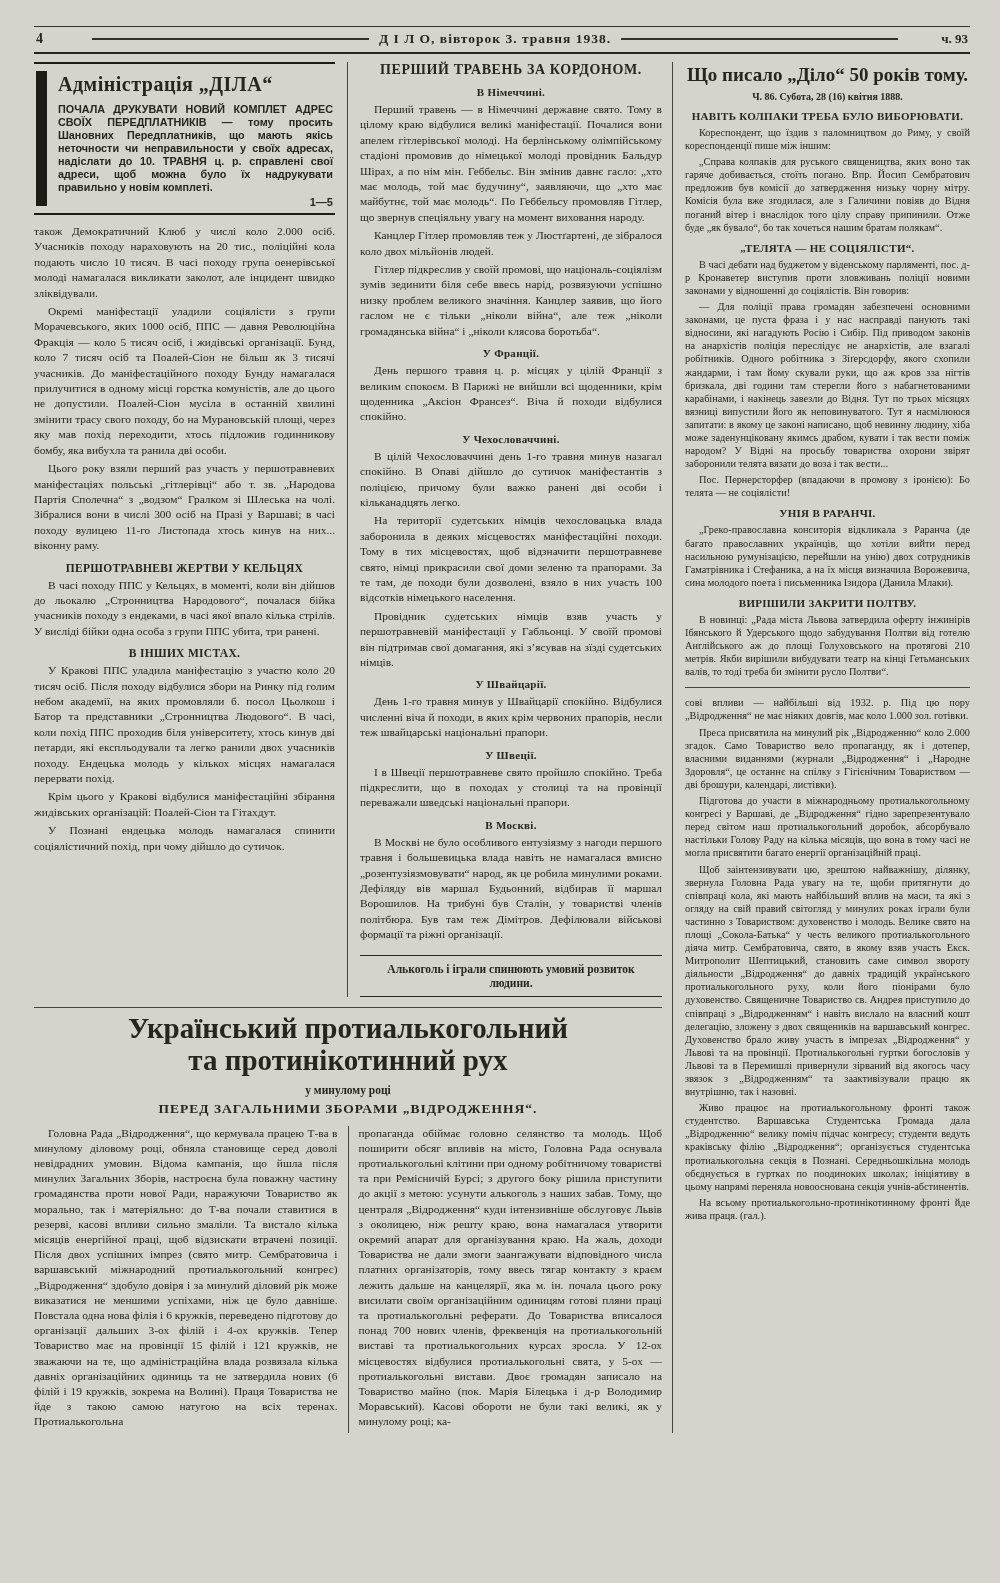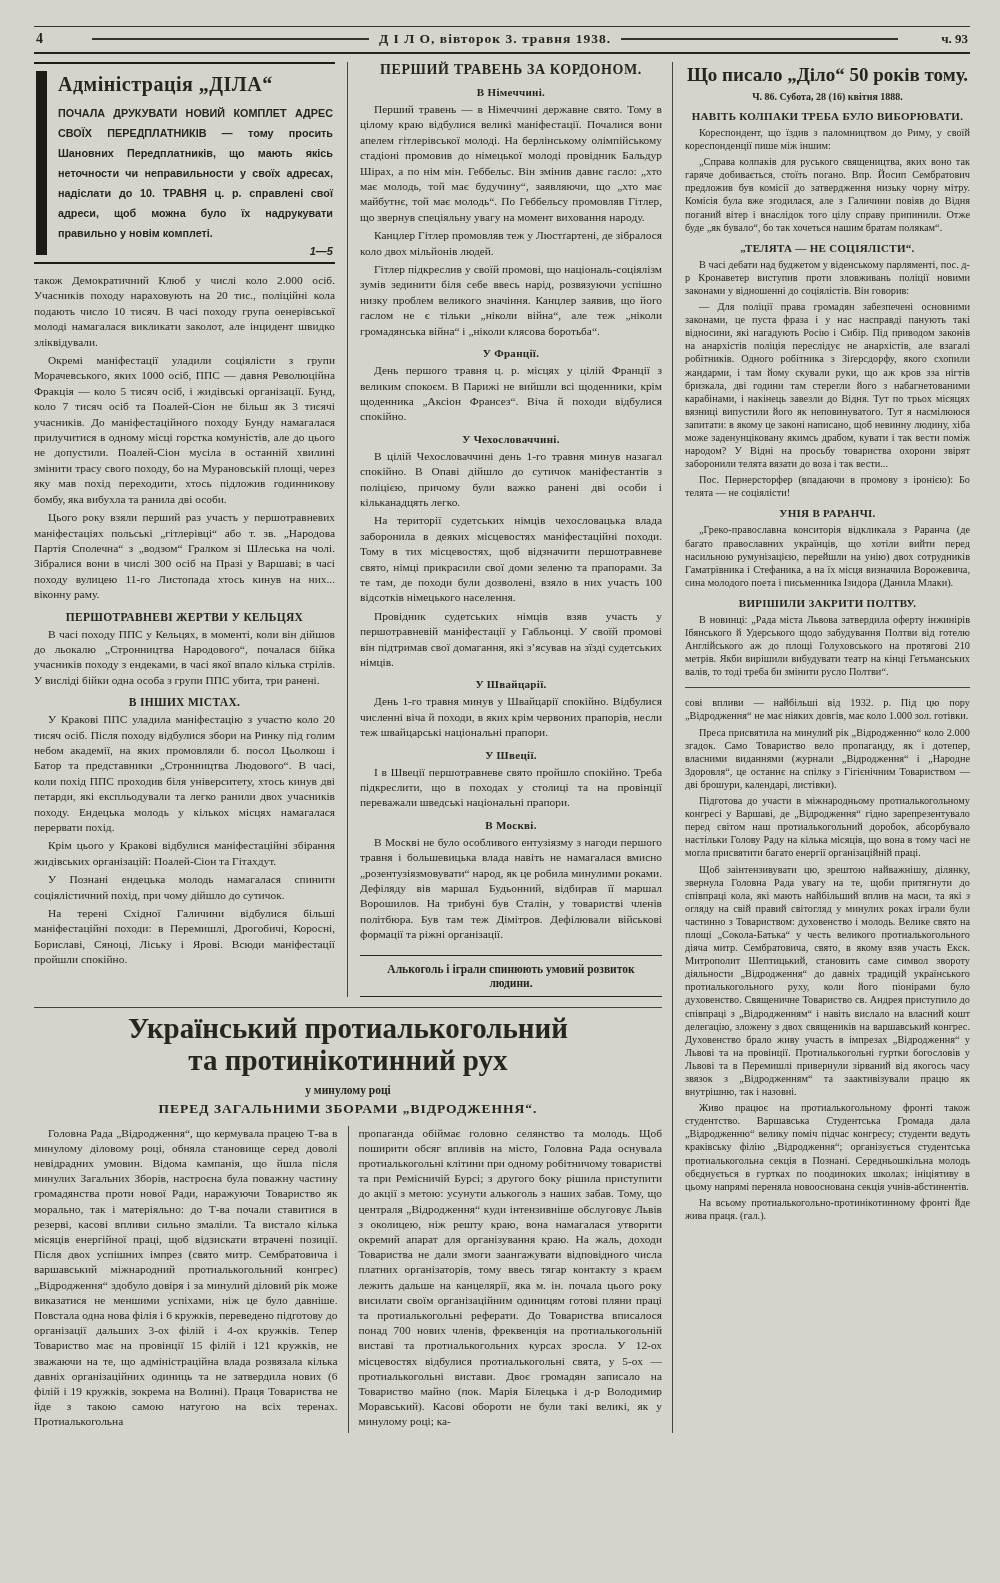--- a/index.html
+++ b/index.html
@@ -36,22 +36,22 @@
   .shead { text-align:center; font-weight:bold; font-size:11.5px; margin:8px 0 4px; letter-spacing:.3px; }
   .shead.small { font-size:11px; }
 
   
   .admin-box {
     position:relative; border-top:2px solid #1e1c17; border-bottom:2px solid #1e1c17;
     padding:9px 2px 5px 24px; margin-bottom:9px;
   }
   .admin-box::before { content:""; position:absolute; left:2px; top:7px; bottom:7px; width:11px; background:#1e1c17; }
   .admin-title { font-size:20px; font-weight:bold; letter-spacing:.5px; margin-bottom:7px; white-space:nowrap; }
-  .admin-body { font-family:"Liberation Sans", sans-serif; font-size:10.8px; font-weight:bold; line-height:20px; text-align:justify; }
-  .admin-ref { font-family:"Liberation Sans", sans-serif; text-align:right; font-weight:bold; font-size:11px; margin-top:2px;font-style:italic; }
+  .admin-body { font-family:"Liberation Sans", sans-serif; font-size:10.8px; font-weight:bold; line-height:13px; text-align:justify; }
+  .admin-ref { font-family:"Liberation Sans", sans-serif; text-align:right; font-weight:bold; font-size:11px; margin-top:2px; }
 
   
   .art-title { text-align:center; font-weight:bold; font-size:14px; letter-spacing:.6px; margin-bottom:2px; }
   .slogan {
     border-top:1.5px solid #26241e; border-bottom:1.5px solid #26241e;
     font-weight:bold; text-align:center; font-size:11.5px; line-height:14px;
     padding:6px 6px; margin-top:12px;
   }
 
   
@@ -99,21 +99,20 @@
           <p class="p">Окремі маніфестації уладили соціялісти з групи Морачевського, яких 1000 осіб, ППС — давня Революційна Фракція — коло 5 тисяч осіб, і жидівські організації. Бунд, коло 7 тисяч осіб та Поалей-Сіон не більш як 3 тисячі учасників. До маніфестаційного походу Бунду намагалася прилучитися в одному місці горстка комуністів, але до цього не допустили. Поалей-Сіон мусіла в останній хвилині змінити трасу свого походу, бо на Мурановській площі, через яку мав похід переходити, хтось підложив годинникову бомбу, яка вибухла та ранила дві особи.</p>
           <p class="p">Цього року взяли перший раз участь у першотравневих маніфестаціях польські „гітлерівці“ або т. зв. „Народова Партія Сполечна“ з „водзом“ Гралком зі Шлеська на чолі. Зібралися вони в числі 300 осіб на Празі у Варшаві; в часі походу вулицею 11-го Листопада хтось кинув на них... віконну раму.</p>
 
           <h3 class="shead">ПЕРШОТРАВНЕВІ ЖЕРТВИ У КЕЛЬЦЯХ</h3>
           <p class="p">В часі походу ППС у Кельцях, в моменті, коли він дійшов до льокалю „Стронництва Народового“, почалася бійка учасників походу з ендеками, в часі якої впало кілька стрілів. У висліді бійки одна особа з групи ППС убита, три ранені.</p>
 
           <h3 class="shead">В ІНШИХ МІСТАХ.</h3>
           <p class="p">У Кракові ППС уладила маніфестацію з участю коло 20 тисяч осіб. Після походу відбулися збори на Ринку під голим небом академії, на яких промовляли б. посол Цьолкош і Батор та представники „Стронництва Людового“. В часі, коли похід ППС проходив біля університету, хтось кинув дві петарди, які експльодували та легко ранили двох учасників походу. Ендецька молодь у кількох місцях намагалася перервати похід.</p>
           <p class="p">Крім цього у Кракові відбулися маніфестаційні збірання жидівських організацій: Поалей-Сіон та Гітахдут.</p>
           <p class="p">У Познані ендецька молодь намагалася спинити соціялістичний похід, при чому дійшло до сутичок.</p>
-          <p class="p">На терені Східної Галичини відбулися більші маніфестаційні походи: в Перемишлі, Дрогобичі, Коросні, Бориславі, Сяноці, Ліську і Ярові. Всюди маніфестації пройшли спокійно.</p>
         </div>
 
         <div class="vrule"></div>
 
         <div class="colB">
           <h2 class="art-title">ПЕРШИЙ ТРАВЕНЬ ЗА КОРДОНОМ.</h2>
 
           <h3 class="shead small">В Німеччині.</h3>
           <p class="p">Перший травень — в Німеччині державне свято. Тому в цілому краю відбулися великі маніфестації. Почалися вони апелем гітлерівської молоді. На берлінському олімпійському стадіоні промовив до німецької молоді провідник Бальдур Шірах, а по нім мін. Геббельс. Він змінив давнє гасло: „хто має молодь, той має будучину“, заявляючи, що „хто має майбутнє, той має молодь“. По Геббельсу промовляв Гітлер, що звернув спеціяльну увагу на момент виховання народу.</p>
           <p class="p">Канцлер Гітлер промовляв теж у Люстґартені, де зібралося коло двох мільйонів людей.</p>

